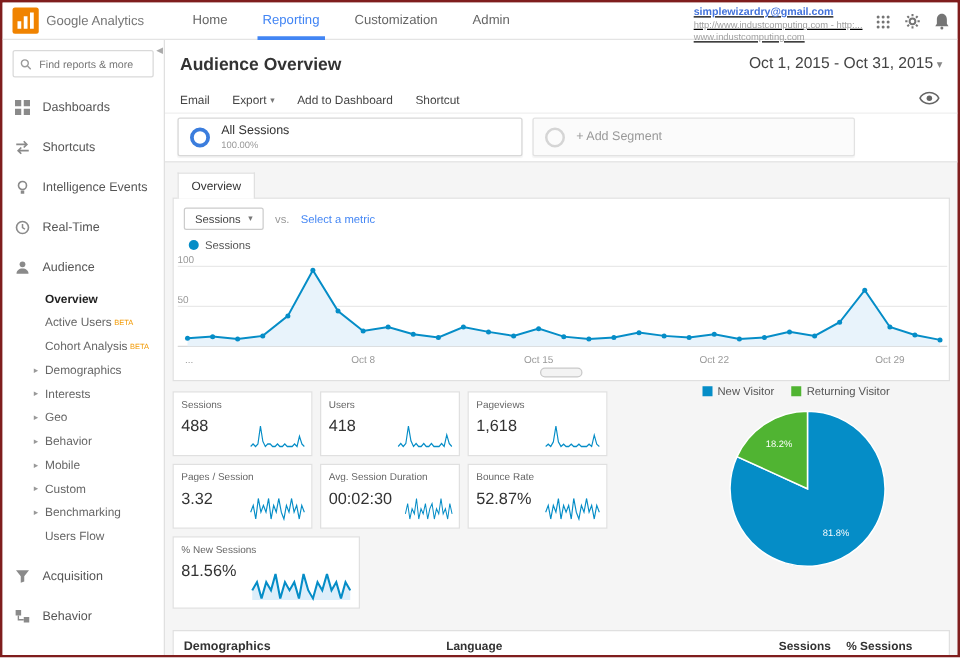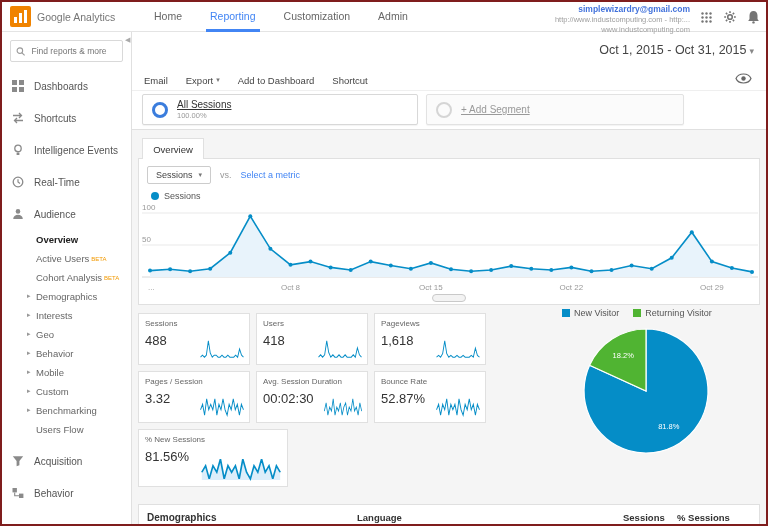--- a/index.html
+++ b/index.html
@@ -7,21 +7,21 @@
   .app{position:relative;width:768px;height:526px;border:2px solid #7f1d1d;background:#f5f5f5;overflow:hidden;}
 
   
   .topbar{position:absolute;left:0;top:0;right:0;height:30px;background:#fff;border-bottom:1px solid #e4e4e4;z-index:9;}
   .logo{position:absolute;left:8px;top:4px;width:21px;height:21px;background:#f08300;border-radius:2px;cursor:pointer;}
   .brand{position:absolute;left:35px;top:9px;font-size:10.5px;color:#757575;white-space:nowrap;}
   .topnav{position:absolute;left:138px;top:0;height:30px;display:flex;}
   .nav-item{padding:0 14px;line-height:29px;font-size:10.5px;color:#666;cursor:pointer;position:relative;}
   .nav-item.active{color:#4285f4;}
   .nav-item.active:after{content:'';position:absolute;left:10px;right:10px;bottom:0;height:3px;background:#4285f4;}
-  .account{position:absolute;right:76px;top:2px;text-align:right;line-height:1.3;cursor:pointer;}
+  .account{position:absolute;right:76px;top:2px;line-height:1.3;cursor:pointer;text-decoration:underline;}
   .account .email{font-size:8.5px;color:#4272db;font-weight:bold;}
   .account .url{font-size:7.5px;color:#9e9e9e;}
   .top-icons{position:absolute;right:6px;top:8px;display:flex;gap:10px;align-items:center;}
   .top-icons .ticon{cursor:pointer;display:flex;}
 
   
   .sidebar{position:absolute;left:0;top:30px;bottom:0;width:130px;background:#fff;border-right:1px solid #e0e0e0;overflow:hidden;z-index:5;}
   .search-box{margin:8px 8px 8px;height:22px;border:1px solid #d9d9d9;border-radius:2px;display:flex;align-items:center;padding:0 5px;gap:4px;background:#fff;}
   .search-box input{border:none;outline:none;width:100%;font-size:8.5px;color:#555;font-family:inherit;background:transparent;}
   .side-item{display:flex;align-items:center;gap:9px;padding:0 10px;height:32px;font-size:10px;color:#555;cursor:pointer;}
@@ -40,21 +40,21 @@
   .dr-caret{color:#888;font-size:9px;margin-left:3px;}
   .toolbar{position:absolute;left:12px;top:39px;height:18px;display:flex;gap:18px;font-size:9.5px;color:#444;align-items:center;}
   .tool-item{cursor:pointer;display:flex;align-items:center;gap:3px;}
   .dd-caret{font-size:7px;color:#777;}
   .toolbar-divider{position:absolute;left:0;right:0;top:58px;border-top:1px solid #efefef;}
   .eye{position:absolute;right:14px;top:41px;cursor:pointer;display:flex;}
   .segments{position:absolute;left:10px;top:62px;display:flex;gap:8px;}
   .seg-card{width:276px;height:31px;background:#fff;border:1px solid #d8d8d8;border-radius:2px;display:flex;align-items:center;padding:0 9px;gap:9px;box-shadow:0 1px 1px rgba(0,0,0,.05);cursor:pointer;}
   .seg-ring{width:16px;height:16px;border:3px solid #3b7ddd;border-radius:50%;flex-shrink:0;}
   .seg-texts{line-height:1.2;}
-  .seg-title{font-size:10px;color:#333;text-decoration:underline;}
+  .seg-title{font-size:10px;color:#333;}
   .seg-pct{font-size:7.5px;color:#999;}
   .seg-add{width:258px;border:1px solid #e2e2e2;background:#fbfbfb;}
   .seg-ring.gray{border:2px solid #d5d5d5;}
   .seg-add .seg-title{color:#999;}
 
   .tab{position:absolute;left:10px;top:106px;width:62px;height:21px;background:#fff;border:1px solid #e0e0e0;border-bottom:none;font-size:9.5px;color:#333;display:flex;align-items:center;justify-content:center;cursor:pointer;z-index:2;}
   .chart-panel{position:absolute;left:6px;top:126px;right:6px;height:147px;background:#fff;border:1px solid #e0e0e0;}
   .metric-row{position:absolute;left:8px;top:7px;display:flex;align-items:center;gap:9px;}
   .metric-btn{height:18px;padding:0 8px;font-size:9px;color:#444;background:#fff;border:1px solid #ccc;border-radius:2px;display:flex;align-items:center;gap:6px;font-family:inherit;cursor:pointer;}
   .vs{font-size:9px;color:#999;}
@@ -267,20 +267,21 @@
           </svg>
         </span>
       <span>Behavior</span>
     </div>
   </div>
 
   <div class="collapse-arrow">◀</div>
 
   <div class="main">
     <div class="head-block">
+      <div class="page-title">Audience Overview</div>
       <div class="date-range"><span>Oct 1, 2015 - Oct 31, 2015</span><span class="dr-caret">▾</span></div>
       <div class="toolbar">
         <span class="tool-item">
             <span>Email</span>
           </span>
         <span class="tool-item">
             <span>Export</span>
             <span class="dd-caret">▾</span>
           </span>
         <span class="tool-item">

